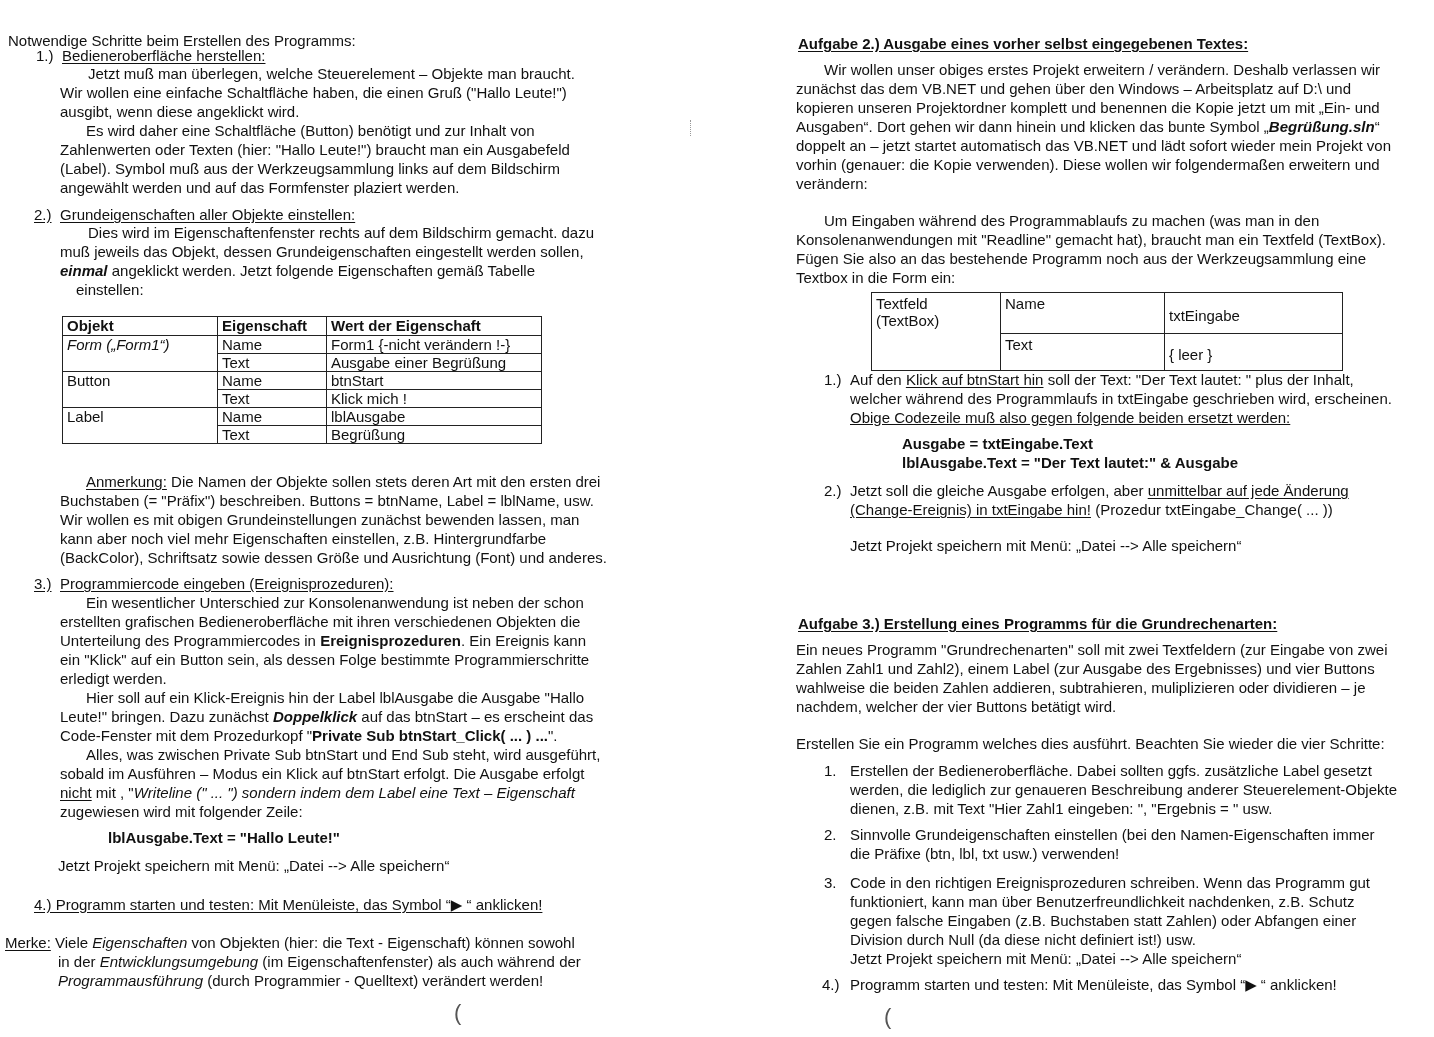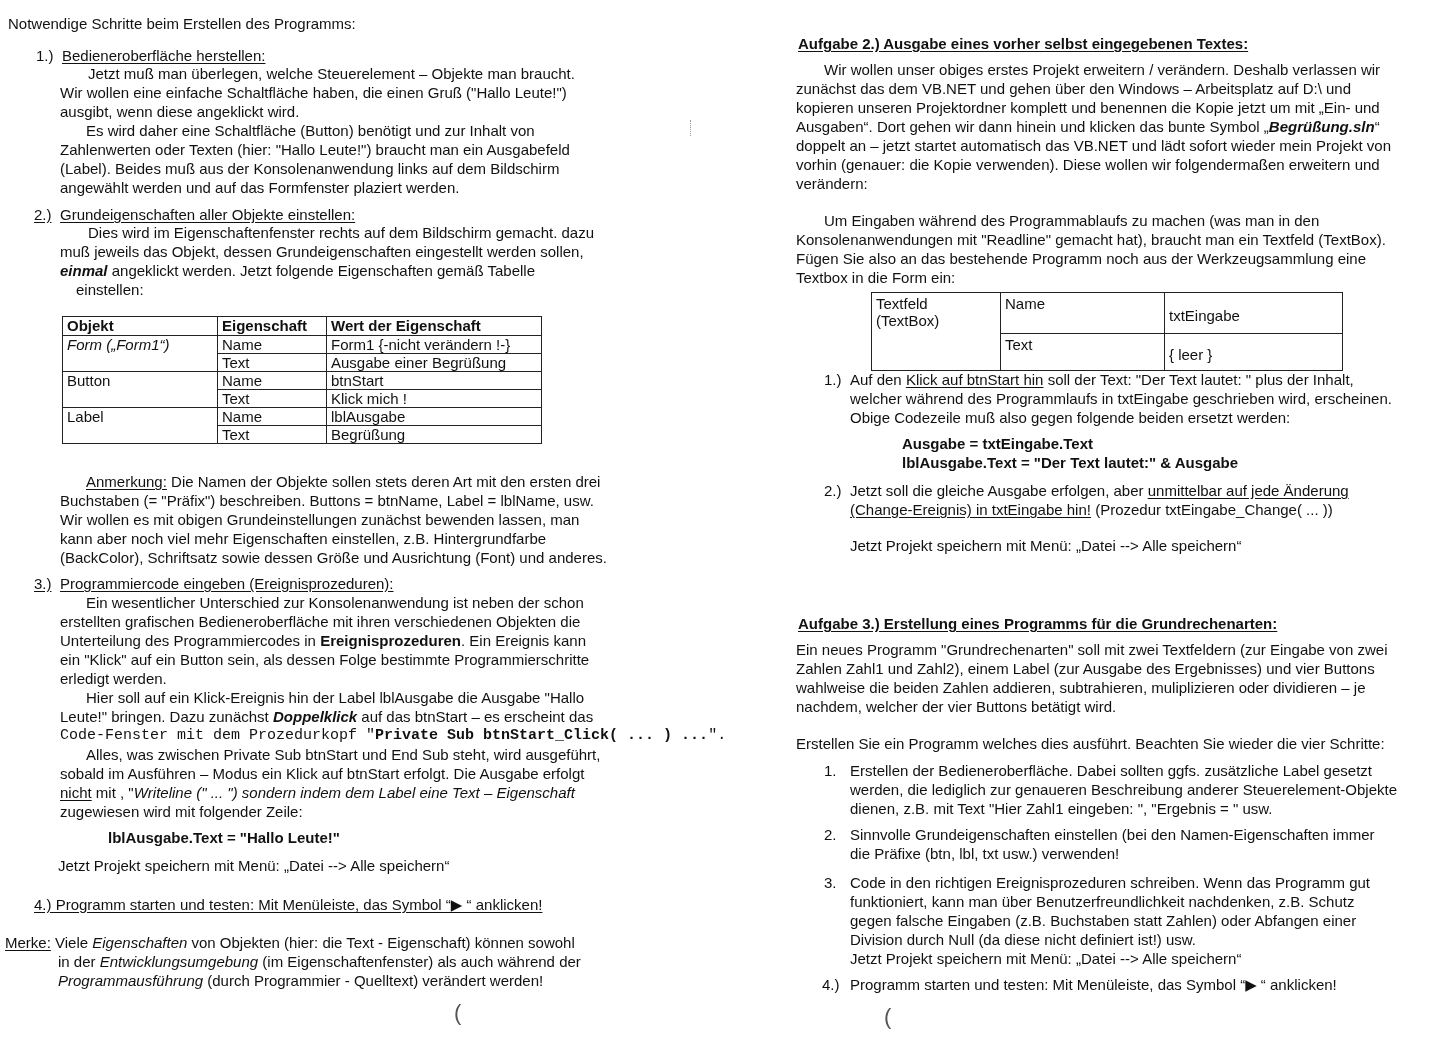--- a/index.html
+++ b/index.html
@@ -17,30 +17,30 @@
     table.props { position: absolute; border-collapse: collapse; font-size: 15px; }
     table.props td { border: 1.5px solid #222; padding: 0 4px; height: 17px; line-height: 17px; vertical-align: top; }
     table.props th { border: 1.5px solid #222; padding: 0 4px; text-align: left; height: 18px; line-height: 18px; }
     .mark { position: absolute; color: #555; font-size: 22px; }
     .dots { position: absolute; width: 1px; height: 16px; border-left: 1px dotted #999; }
   </style>
 </head>
 <body>
 
 <div class="col left">
-  <div class="abs" style="left:8px;top:14px;">Notwendige Schritte beim Erstellen des Programms:</div>
+  <div class="abs" style="left:8px;top:31px;">Notwendige Schritte beim Erstellen des Programms:</div>
 
   <div class="abs" style="left:36px;top:46px;">1.)</div>
   <div class="abs u" style="left:62px;top:46px;">Bedieneroberfläche herstellen:</div>
   <div class="abs" style="left:88px;top:64px;">Jetzt muß man überlegen, welche Steuerelement – Objekte man braucht.</div>
   <div class="abs" style="left:60px;top:83px;">Wir wollen eine einfache Schaltfläche haben, die einen Gruß ("Hallo Leute!")</div>
   <div class="abs" style="left:60px;top:102px;">ausgibt, wenn diese angeklickt wird.</div>
   <div class="abs" style="left:86px;top:121px;">Es wird daher eine Schaltfläche (Button) benötigt und zur Inhalt von</div>
   <div class="abs" style="left:60px;top:140px;">Zahlenwerten oder Texten (hier: "Hallo Leute!") braucht man ein Ausgabefeld</div>
-  <div class="abs" style="left:60px;top:159px;">(Label). Beides muß aus der Konsolenanwendung links auf dem Bildschirm</div>
+  <div class="abs" style="left:60px;top:159px;">(Label). Symbol muß aus der Werkzeugsammlung links auf dem Bildschirm</div>
   <div class="abs" style="left:60px;top:178px;">angewählt werden und auf das Formfenster plaziert werden.</div>
 
   <div class="abs u" style="left:34px;top:205px;">2.)</div>
   <div class="abs u" style="left:60px;top:205px;">Grundeigenschaften aller Objekte einstellen:</div>
   <div class="abs" style="left:88px;top:223px;">Dies wird im Eigenschaftenfenster rechts auf dem Bildschirm gemacht. dazu</div>
   <div class="abs" style="left:60px;top:242px;">muß jeweils das Objekt, dessen Grundeigenschaften eingestellt werden sollen,</div>
   <div class="abs" style="left:60px;top:261px;"><span class="b i">einmal</span><span> angeklickt werden. Jetzt folgende Eigenschaften gemäß Tabelle</span></div>
   <div class="abs" style="left:76px;top:280px;">einstellen:</div>
 
   <table class="props" style="left:62px;top:316px;width:480px;">
@@ -89,21 +89,21 @@
   <div class="abs u" style="left:34px;top:574px;">3.)</div>
   <div class="abs u" style="left:60px;top:574px;">Programmiercode eingeben (Ereignisprozeduren):</div>
   <div class="abs" style="left:86px;top:593px;">Ein wesentlicher Unterschied zur Konsolenanwendung ist neben der schon</div>
   <div class="abs" style="left:60px;top:612px;">erstellten grafischen Bedieneroberfläche mit ihren verschiedenen Objekten die</div>
   <div class="abs" style="left:60px;top:631px;"><span>Unterteilung des Programmiercodes in </span><span class="b">Ereignisprozeduren</span><span>. Ein Ereignis kann</span></div>
   <div class="abs" style="left:60px;top:650px;">ein "Klick" auf ein Button sein, als dessen Folge bestimmte Programmierschritte</div>
   <div class="abs" style="left:60px;top:669px;">erledigt werden.</div>
 
   <div class="abs" style="left:86px;top:688px;">Hier soll auf ein Klick-Ereignis hin der Label lblAusgabe die Ausgabe "Hallo</div>
   <div class="abs" style="left:60px;top:707px;"><span>Leute!" bringen. Dazu zunächst </span><span class="b i">Doppelklick</span><span> auf das btnStart – es erscheint das</span></div>
-  <div class="abs" style="left:60px;top:726px;font-family:Liberation Mono, monospace;"><span>Code-Fenster mit dem Prozedurkopf "</span><span class="b">Private Sub btnStart_Click( ... ) ...</span><span>".</span></div>
+  <div class="abs" style="left:60px;top:726px;"><span>Code-Fenster mit dem Prozedurkopf "</span><span class="b">Private Sub btnStart_Click( ... ) ...</span><span>".</span></div>
 
   <div class="abs" style="left:86px;top:745px;">Alles, was zwischen Private Sub btnStart und End Sub steht, wird ausgeführt,</div>
   <div class="abs" style="left:60px;top:764px;">sobald im Ausführen – Modus ein Klick auf btnStart erfolgt. Die Ausgabe erfolgt</div>
   <div class="abs" style="left:60px;top:783px;"><span class="u">nicht</span><span> mit , "</span><span class="i">Writeline (" ... ") sondern indem dem Label eine Text – Eigenschaft</span></div>
   <div class="abs" style="left:60px;top:802px;">zugewiesen wird mit folgender Zeile:</div>
   <div class="abs b" style="left:108px;top:828px;">lblAusgabe.Text = "Hallo Leute!"</div>
   <div class="abs" style="left:58px;top:856px;">Jetzt Projekt speichern mit Menü: „Datei --&gt; Alle speichern“</div>
 
   <div class="abs u" style="left:34px;top:895px;">4.) Programm starten und testen: Mit Menüleiste, das Symbol “▶ “ anklicken!</div>
 
@@ -141,21 +141,21 @@
     <tr>
       <td style="height:24px;padding-top:2px;">Text</td>
       <td style="height:24px;padding-top:12px;">{ leer }</td>
     </tr>
   </tbody>
     </table>
 
   <div class="abs" style="left:28px;top:370px;">1.)</div>
   <div class="abs" style="left:54px;top:370px;"><span>Auf den </span><span class="u">Klick auf btnStart hin</span><span> soll der Text: "Der Text lautet: " plus der Inhalt,</span></div>
   <div class="abs" style="left:54px;top:389px;">welcher während des Programmlaufs in txtEingabe geschrieben wird, erscheinen.</div>
-  <div class="abs" style="left:54px;top:408px;">Obige Codezeile muß also gegen folgende beiden ersetzt werden:</div>
+  <div class="abs" style="left:54px;top:408px;text-decoration:underline;">Obige Codezeile muß also gegen folgende beiden ersetzt werden:</div>
   <div class="abs b" style="left:106px;top:434px;">Ausgabe = txtEingabe.Text</div>
   <div class="abs b" style="left:106px;top:453px;">lblAusgabe.Text = "Der Text lautet:"  &amp;  Ausgabe</div>
 
   <div class="abs" style="left:28px;top:481px;">2.)</div>
   <div class="abs" style="left:54px;top:481px;"><span>Jetzt soll die gleiche Ausgabe erfolgen, aber </span><span class="u">unmittelbar auf jede Änderung</span></div>
   <div class="abs" style="left:54px;top:500px;"><span class="u">(Change-Ereignis) in txtEingabe hin!</span><span> (Prozedur txtEingabe_Change( ... ))</span></div>
   <div class="abs" style="left:54px;top:536px;">Jetzt Projekt speichern mit Menü: „Datei --&gt; Alle speichern“</div>
 
   <div class="abs b u" style="left:2px;top:614px;">Aufgabe 3.) Erstellung eines Programms für die Grundrechenarten:</div>
   <div class="abs" style="left:0px;top:640px;">Ein neues Programm "Grundrechenarten" soll mit zwei Textfeldern (zur Eingabe von zwei</div>

